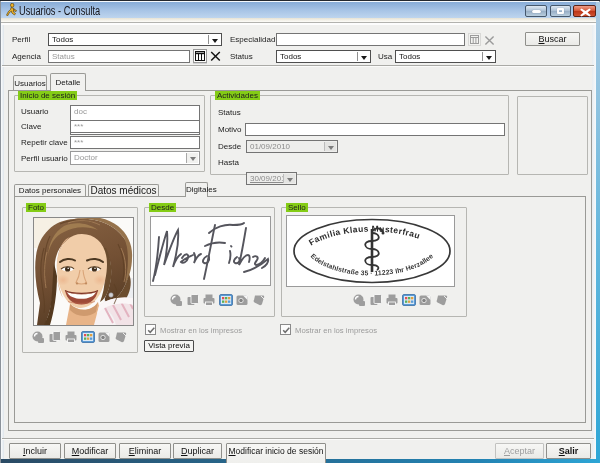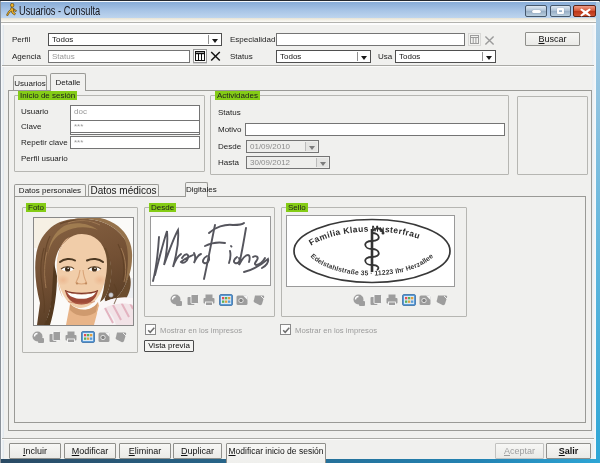--- a/index.html
+++ b/index.html
@@ -118,33 +118,36 @@
   
   <div class="grp" style="left:14px;top:95px;width:191px;height:77px;z-index:2;"></div>
   <div class="glbl" style="left:18px;top:91px;z-index:2;">Inicio de sesión</div>
   <div class="lbl" style="left:21px;top:107px;z-index:2;">Usuario</div>
   <div class="fld dis" style="left:70px;top:105px;width:130px;height:30px;z-index:2;">doc</div>
   <div class="lbl" style="left:21px;top:122px;z-index:2;">Clave</div>
   <div class="fld dis" style="left:70px;top:120px;width:130px;height:13px;z-index:2;">***</div>
   <div class="lbl" style="left:21px;top:138px;z-index:2;">Repetir clave</div>
   <div class="fld dis" style="left:70px;top:136px;width:130px;height:13px;z-index:2;">***</div>
   <div class="lbl" style="left:21px;top:154px;z-index:2;">Perfil usuario</div>
+  <div class="fld dis" style="left:70px;top:151px;width:130px;height:14px;border-color:#9a9a9a;z-index:2;">Doctor
+    <div class="arrowbox dis"></div>
+  </div>
 
   
   <div class="grp" style="left:210px;top:95px;width:299px;height:80px;z-index:2;"></div>
   <div class="glbl" style="left:215px;top:91px;z-index:2;">Actividades</div>
   <div class="lbl" style="left:218px;top:108px;z-index:2;">Status</div>
   <div class="lbl" style="left:218px;top:125px;z-index:2;">Motivo</div>
   <div class="fld" style="left:245px;top:123px;width:260px;height:13px;z-index:2;"></div>
   <div class="lbl" style="left:218px;top:142px;z-index:2;">Desde</div>
-  <div class="fld gray" style="left:246px;top:140px;width:73px;height:13px;z-index:2;">01/09/2010
+  <div class="fld gray" style="left:246px;top:140px;width:92px;height:13px;z-index:2;">01/09/2010
     <div class="arrowbox dis" style="background:#e4e4e2;border-left-color:#bbb;"></div>
   </div>
   <div class="lbl" style="left:218px;top:158px;z-index:2;">Hasta</div>
-  <div class="fld gray" style="left:246px;top:156px;width:84px;height:13px;z-index:2;">30/09/2012
+  <div class="fld gray" style="left:246px;top:172px;width:51px;height:13px;z-index:2;text-decoration:underline;">30/09/2012
     <div class="arrowbox dis" style="background:#e4e4e2;border-left-color:#bbb;"></div>
   </div>
 
   
   <div class="grp" style="left:517px;top:96px;width:71px;height:79px;z-index:2;"></div>
 
   
   <div class="tab" style="left:14px;top:184px;width:72px;height:12px;line-height:12px;z-index:2;">Datos personales</div>
   <div class="tab" style="left:88px;top:184px;width:71px;height:12px;line-height:12px;font-size:10px;z-index:2;">Datos médicos y laborales</div>
   <div class="tab" style="left:185px;top:182px;width:23px;height:15px;line-height:14px;background:#f1f1ef;z-index:4;">Digitales</div>

